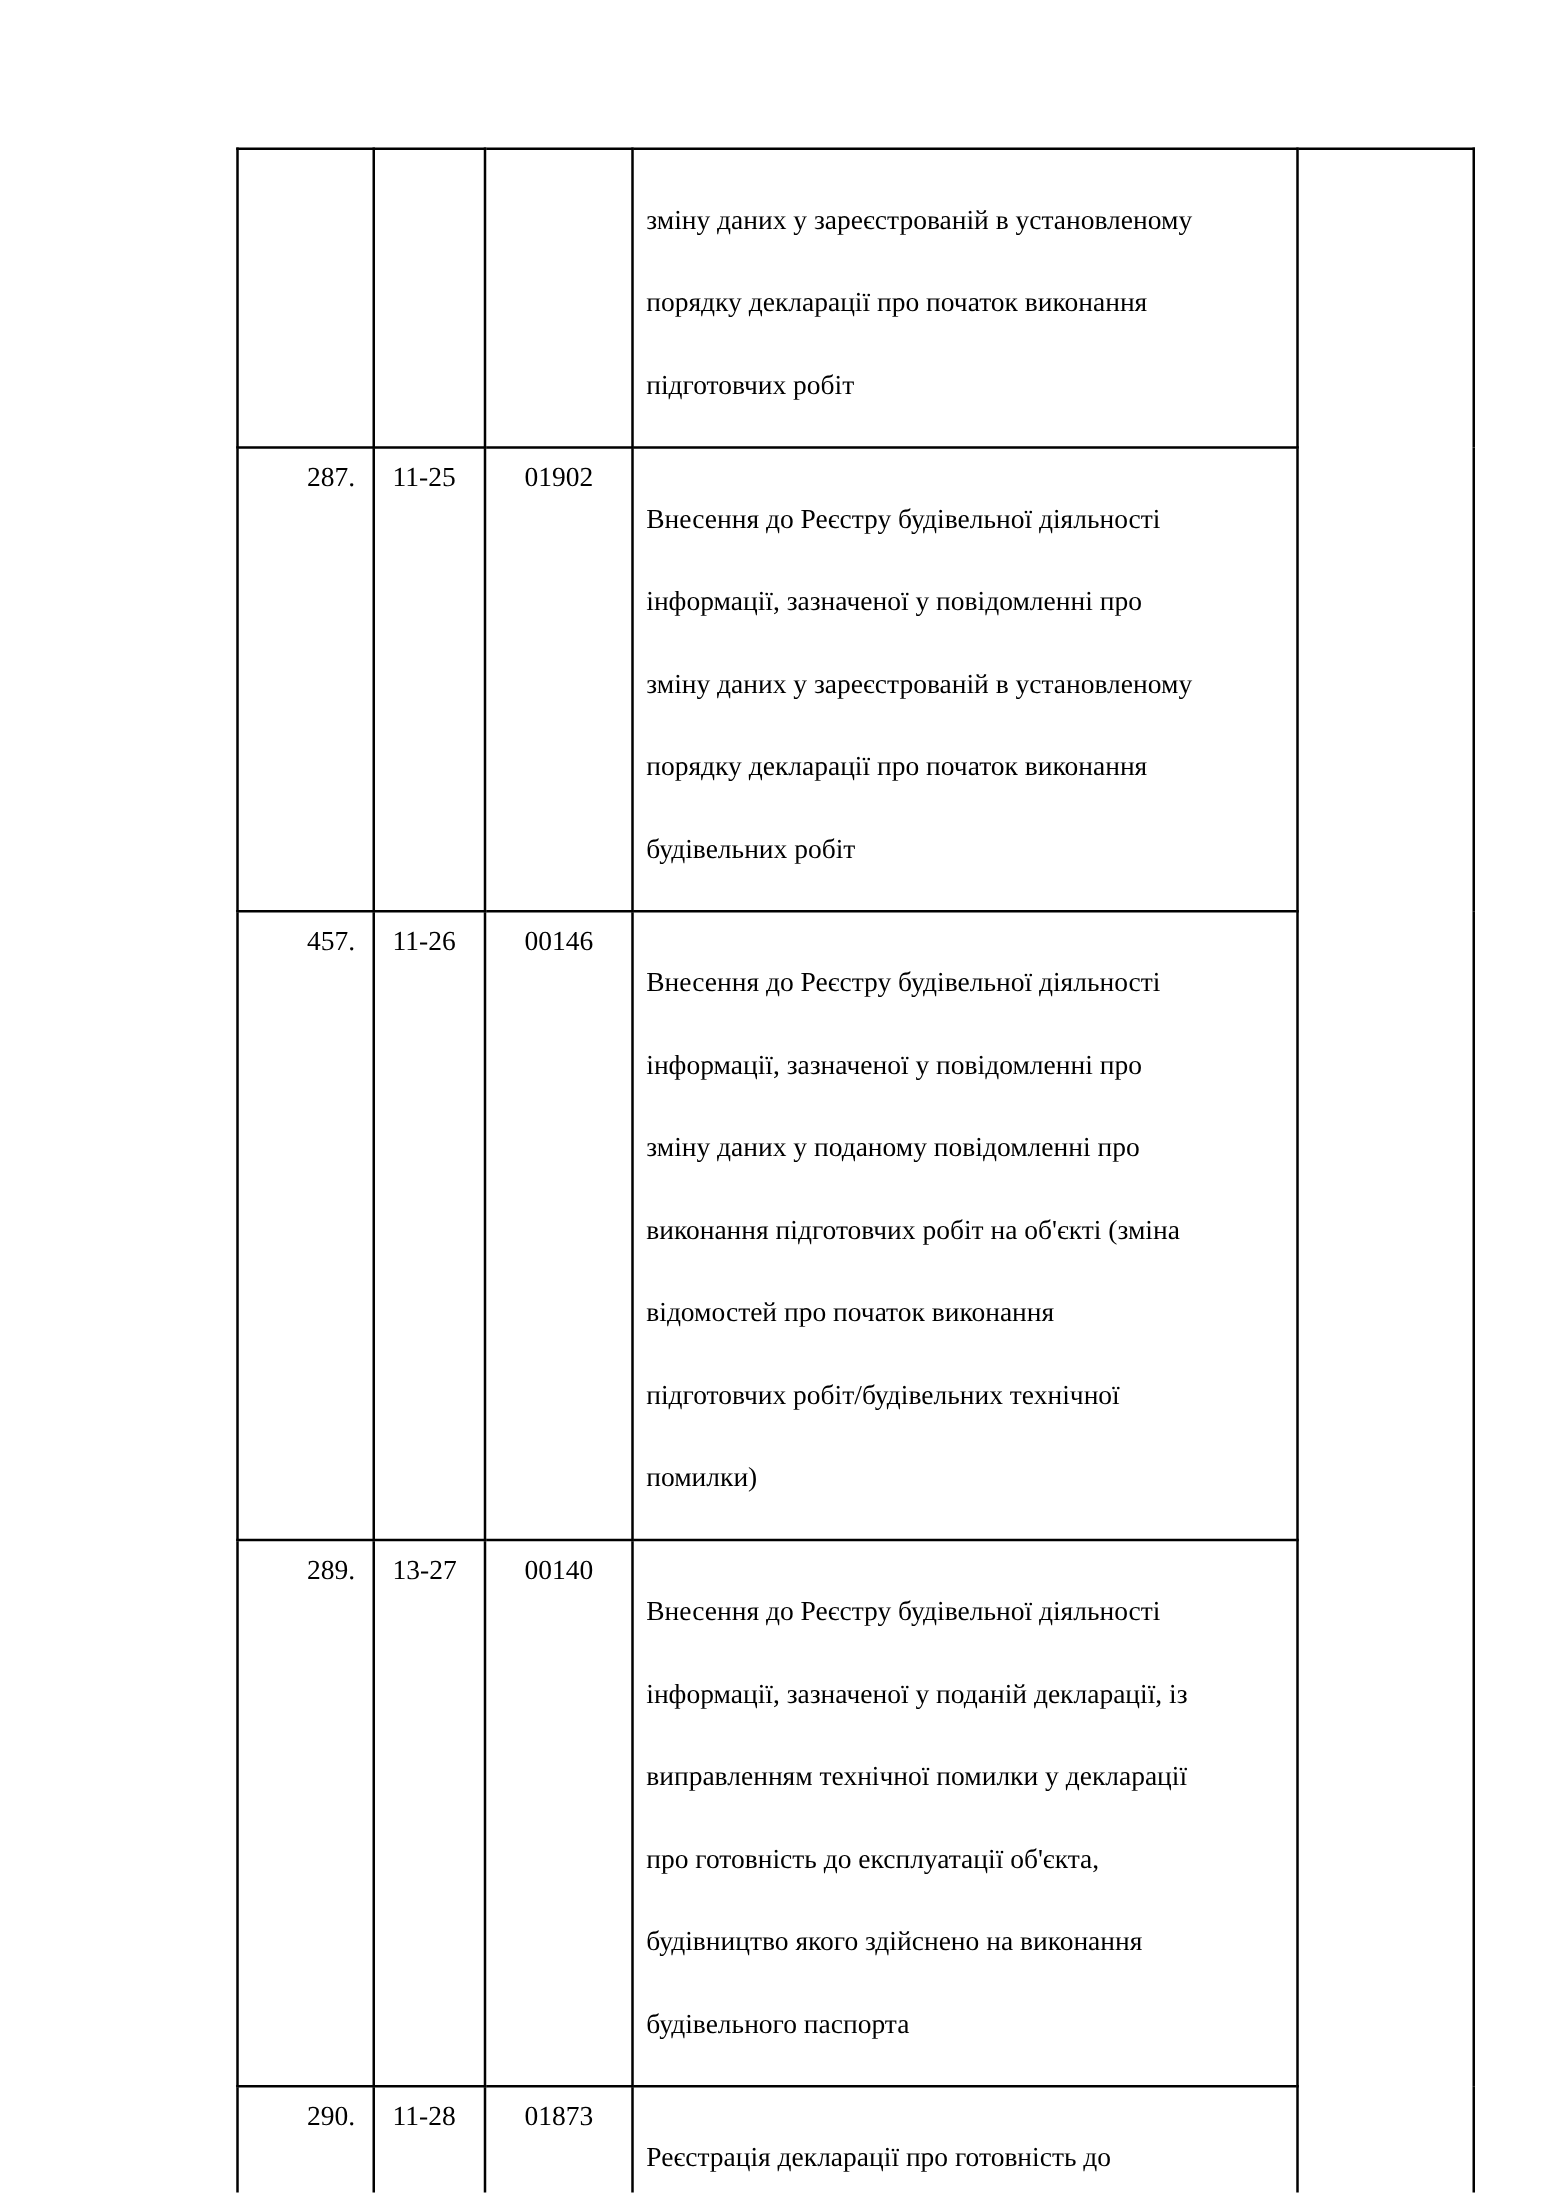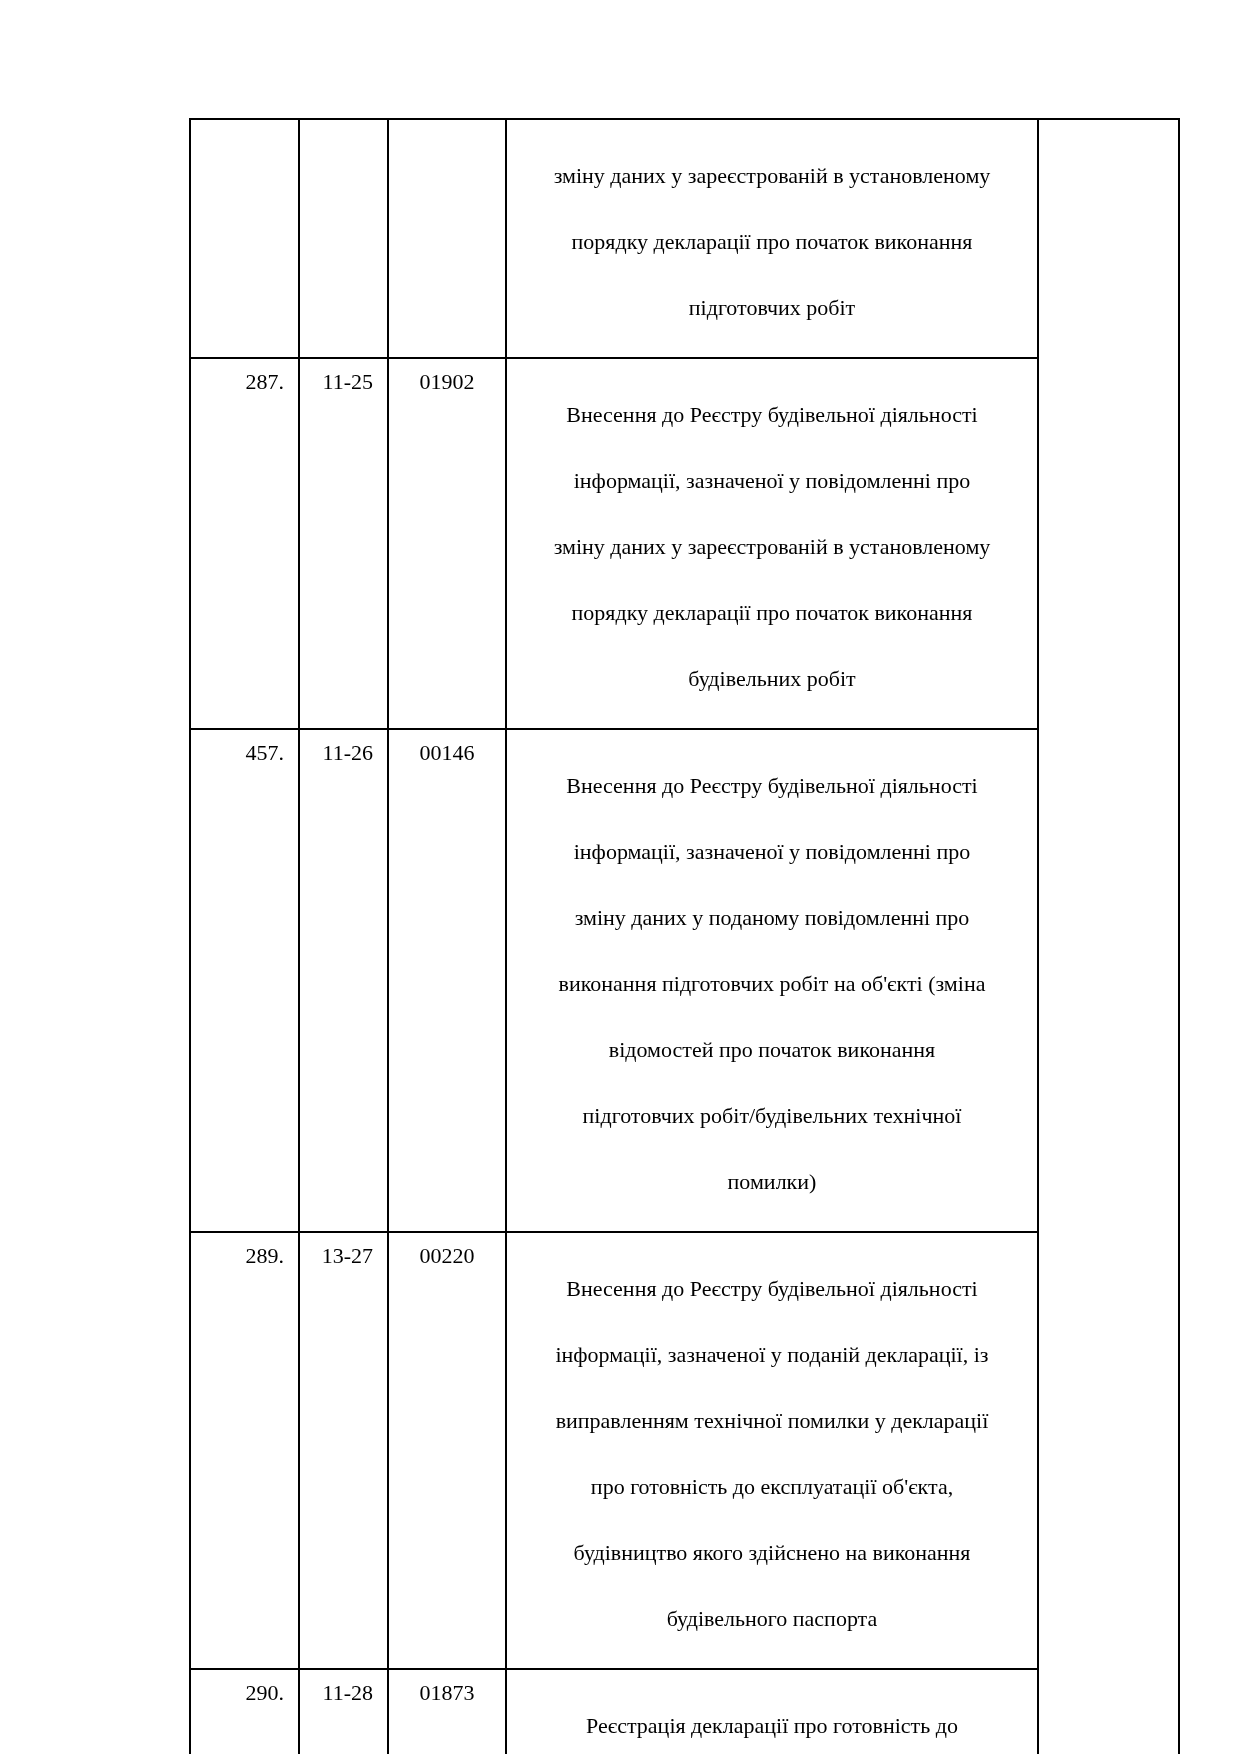--- a/index.html
+++ b/index.html
@@ -11,23 +11,23 @@
     font-family: "Liberation Serif", "DejaVu Serif", serif;
     font-size: 22px; line-height: 33px; color: #000;
   }
   table.reg td { border: 2px solid #000; vertical-align: top; padding: 14px; }
   col.c-num { width: 109px; }
   col.c-code { width: 89px; }
   col.c-id { width: 118px; }
   col.c-desc { width: 532px; }
   col.c-extra { width: 141px; }
   td.num { text-align: right; padding-right: 14px !important; padding-top: 6px !important; }
-  td.code { text-align: right; padding-top: 6px !important; }
+  td.code { text-align: left; padding-top: 6px !important; }
   td.id { text-align: center; padding-top: 6px !important; }
-  td.desc { padding: 6px 10px 0 10px !important; white-space: pre-line; text-align: center; }
+  td.desc { padding: 6px 10px 0 10px !important; white-space: pre-line; }
   td.extra { border-top: 2px solid #000; }
   tr.r0 td { height: 118px; }
   tr.r1 td { height: 181px; }
   tr.r2 td { height: 245px; }
   tr.r3 td { height: 217px; }
   tr.r4 td { height: 313px; }
   .line { display: block; }
 </style>
 </head>
 <body>
@@ -75,21 +75,21 @@
           <span class="line">зміну даних у поданому повідомленні про</span>
           <span class="line">виконання підготовчих робіт на об'єкті (зміна</span>
           <span class="line">відомостей про початок виконання</span>
           <span class="line">підготовчих робіт/будівельних технічної</span>
           <span class="line">помилки)</span>
         </td>
       </tr>
       <tr class="r3">
         <td class="num">289.</td>
         <td class="code">13-27</td>
-        <td class="id">00220</td>
+        <td class="id">00140</td>
         <td class="desc">
           <span class="line">Внесення до Реєстру будівельної діяльності</span>
           <span class="line">інформації, зазначеної у поданій декларації, із</span>
           <span class="line">виправленням технічної помилки у декларації</span>
           <span class="line">про готовність до експлуатації об'єкта,</span>
           <span class="line">будівництво якого здійснено на виконання</span>
           <span class="line">будівельного паспорта</span>
         </td>
       </tr>
       <tr class="r4">

